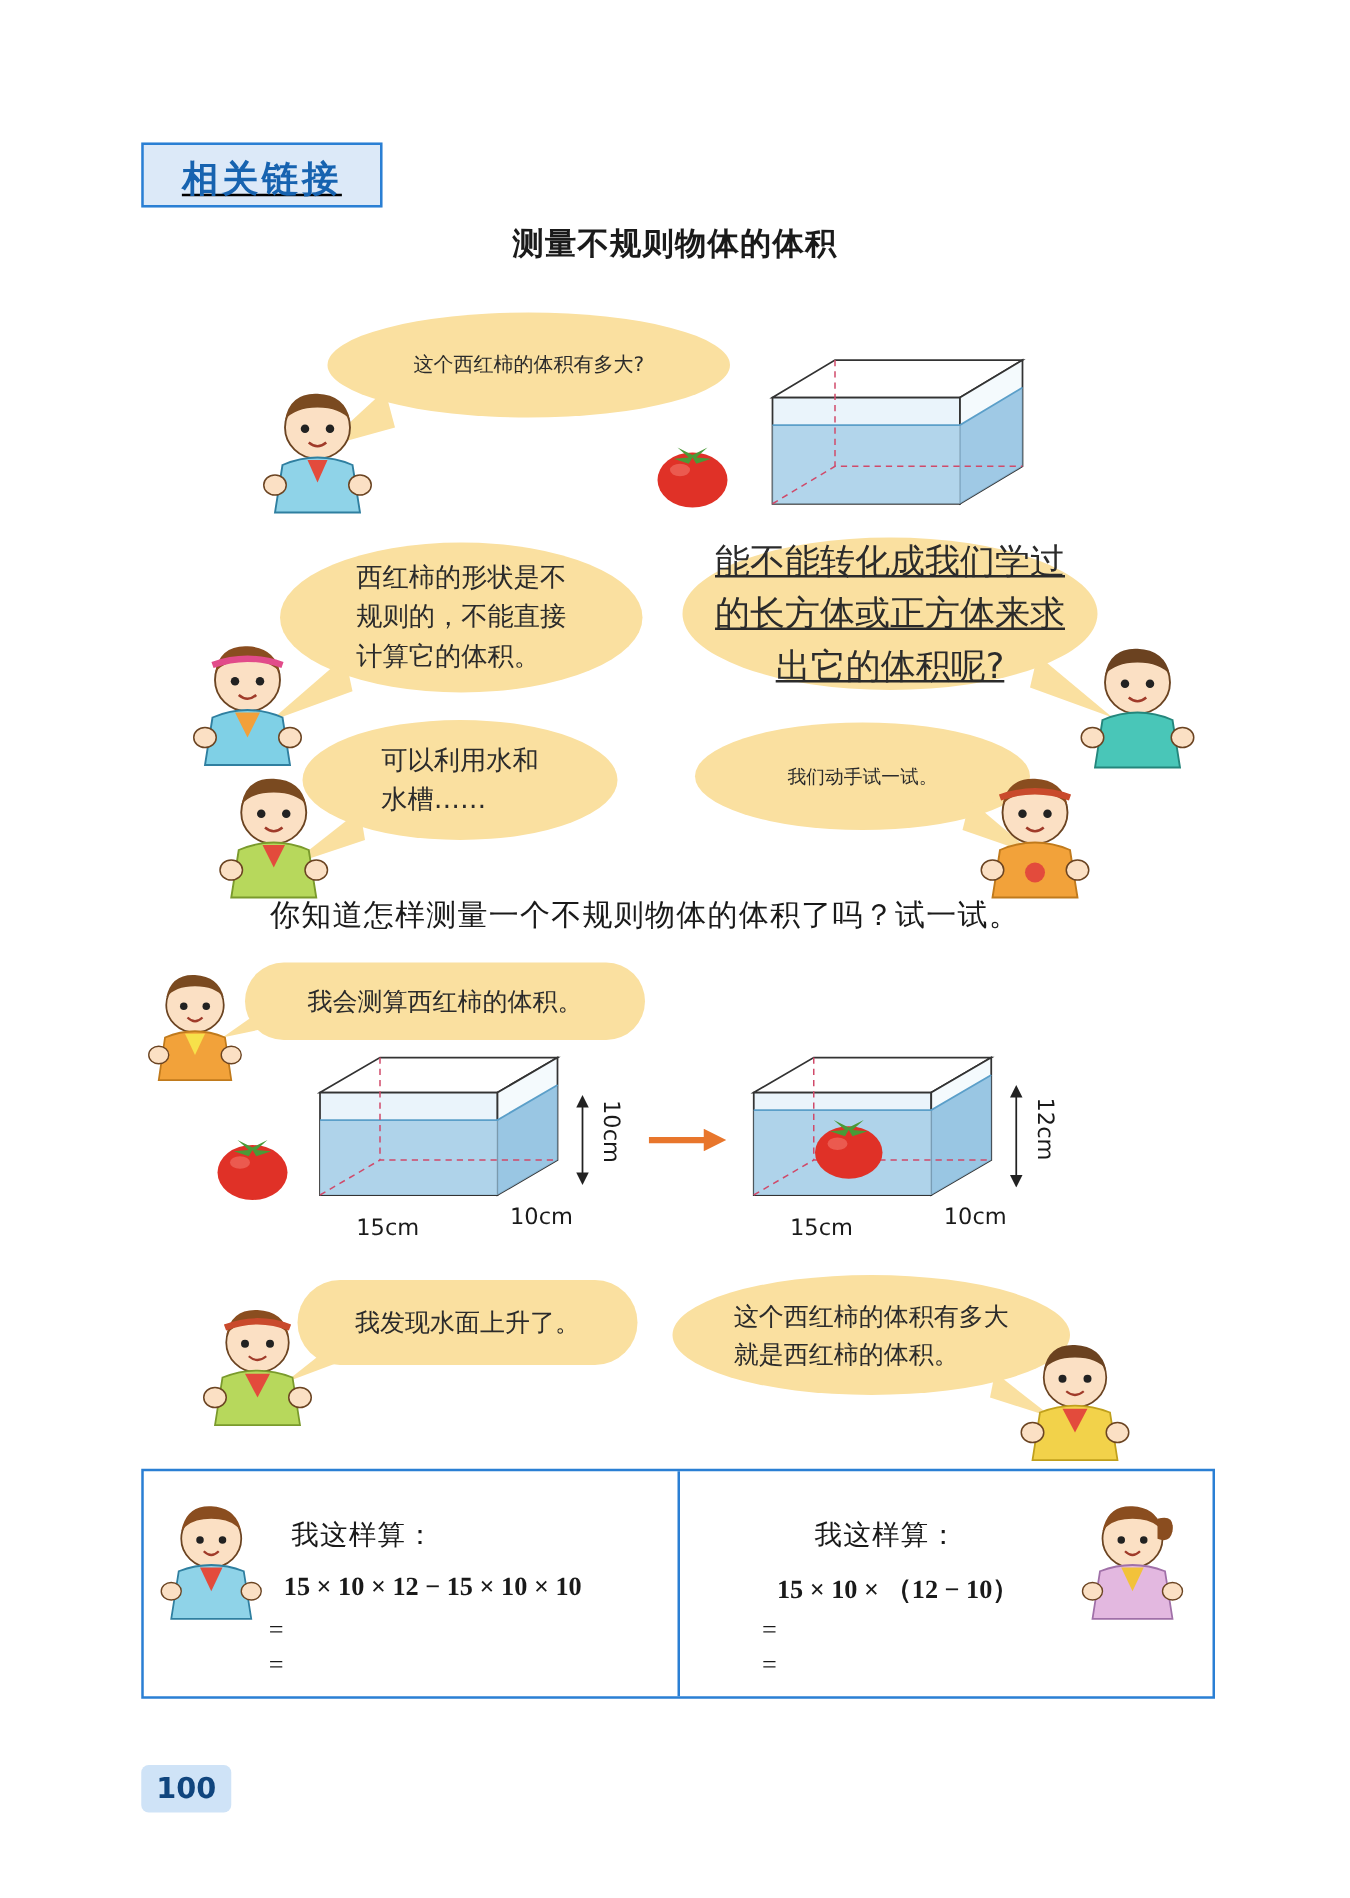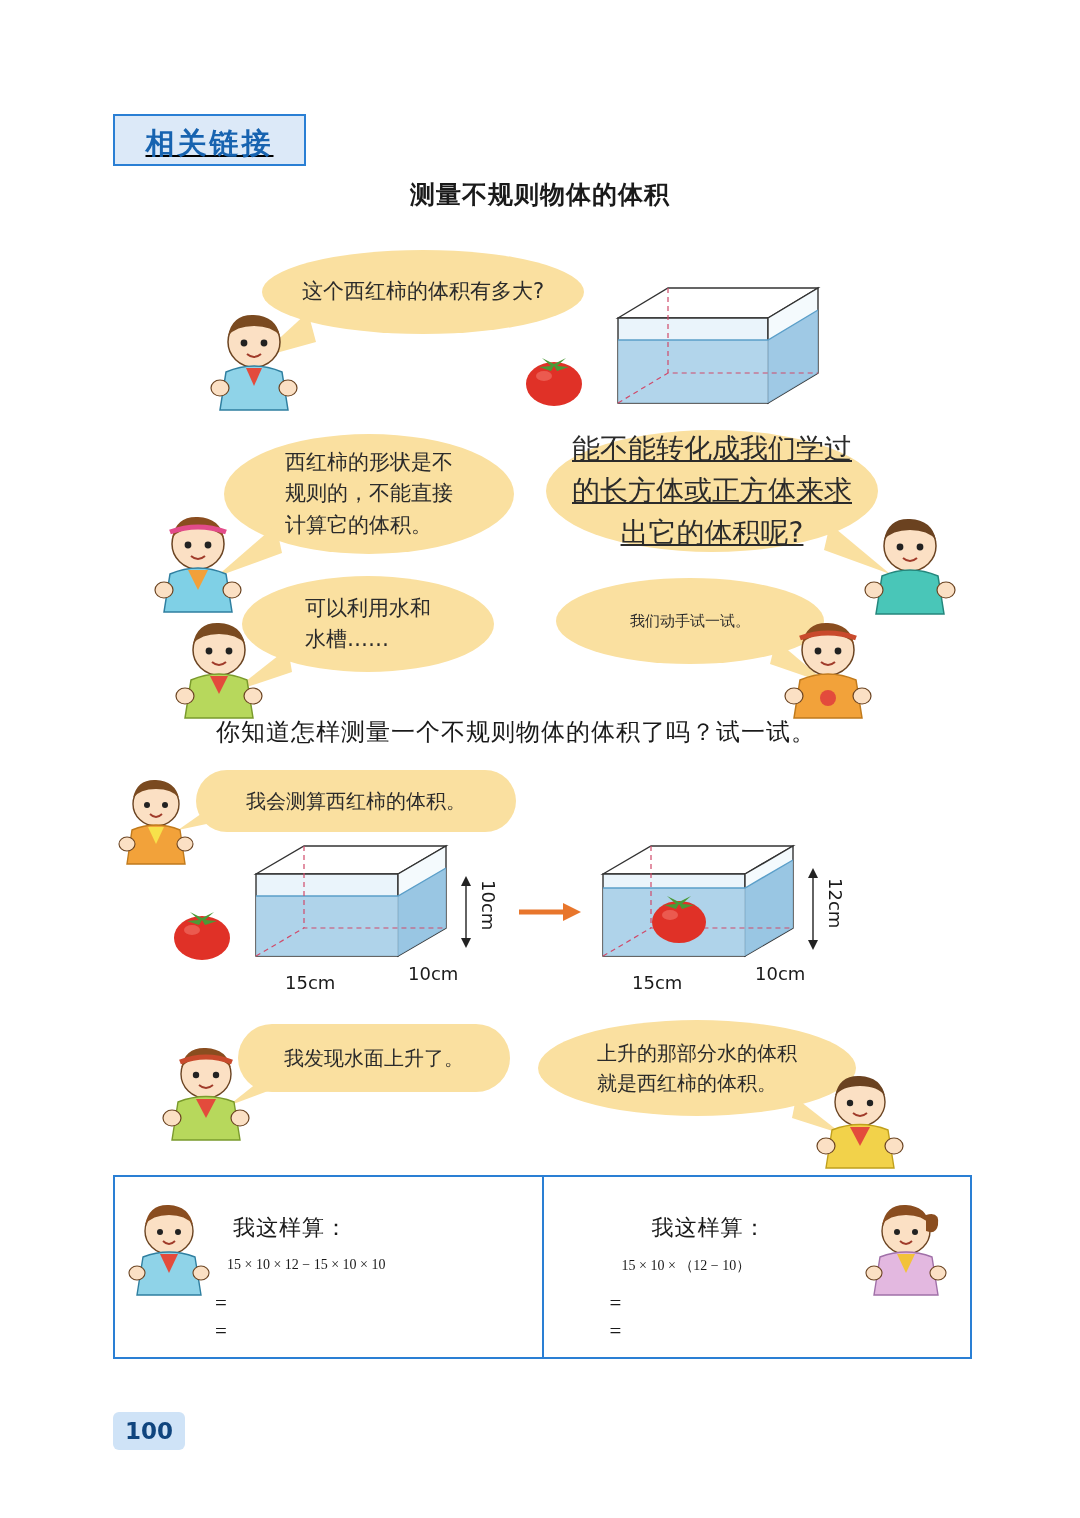--- a/index.html
+++ b/index.html
@@ -65,22 +65,23 @@
   }
   .answer-col{
     flex:1;position:relative;
   }
   .answer-col + .answer-col{border-left:2px solid #2a7fd4;}
   .ans-head{
     position:absolute;font-size:22px;color:#1a1a1a;
     font-family:"DejaVu Sans",sans-serif;letter-spacing:1px;
   }
   .ans-expr{
-    position:absolute;font-size:14px;color:#1a1a1a;
+    position:absolute;font-size:21px;color:#1a1a1a;
     font-family:"Liberation Serif","DejaVu Serif",serif;
+    font-weight:bold;
   }
   .ans-eq{
     position:absolute;font-size:21px;color:#1a1a1a;
     font-family:"Liberation Serif","DejaVu Serif",serif;
   }
 
   
   .page-num{
     position:absolute;left:113px;top:1412px;width:72px;height:38px;
     background:#cfe3f7;border-radius:6px;
@@ -98,21 +99,21 @@
 <body>
 
 <div class="page">
 
   <div class="section-badge">
     <span>相关链接</span>
   </div>
   <div class="doc-title">测量不规则物体的体积</div>
 
   <div class="bubble" style="left:262px;top:250px;width:322px;height:84px;">
-    <div class="txt" style="font-size:21px;">这个西红柿的体积有多大?</div>
+    <div class="txt" style="font-size:16px;">这个西红柿的体积有多大?</div>
   </div>
   <svg class="tail" style="left:258px;top:312px;width:60px;height:50px;">
     <polygon points="50,0 58,30 0,46" fill="#fae0a0"></polygon>
   </svg>
 
   <div class="kid" style="left:206px;top:312px;">
     <svg width="96" height="110" viewBox="0 0 96 110">
       <ellipse cx="48" cy="30" rx="26" ry="25" fill="#fbe0c4" stroke="#6b4422" stroke-width="1.5"></ellipse>
       <path d="M22 24 Q26 2 48 3 Q70 4 74 24 Q66 14 48 14 Q30 14 22 24Z" fill="#7a4a20"></path>
       <circle cx="38" cy="31" r="3.4" fill="#222"></circle>
@@ -334,21 +335,21 @@
         <circle cx="58" cy="31" r="3.2" fill="#222"></circle>
       <path d="M41 41 Q48 47 55 41" stroke="#a03b2a" stroke-width="1.8" fill="none"></path>
       <path d="M20 58 Q48 47 76 58 L82 96 L14 96 Z" fill="#b7d85c" stroke="#7a9a2c" stroke-width="1.4"></path>
       <path d="M38 55 L48 74 L58 55 Z" fill="#e34b3c"></path>
       <ellipse cx="14" cy="74" rx="9" ry="8" fill="#fbe0c4" stroke="#6b4422" stroke-width="1.2"></ellipse>
       <ellipse cx="82" cy="74" rx="9" ry="8" fill="#fbe0c4" stroke="#6b4422" stroke-width="1.2"></ellipse>
     </svg>
   </div>
 
   <div class="bubble" style="left:538px;top:1020px;width:318px;height:96px;">
-    <div class="txt" style="font-size:20px;text-align:left;">上升的那部分水的体积
+    <div class="txt" style="font-size:20px;text-align:left;">这个西红柿的体积有多大
 就是西红柿的体积。</div>
   </div>
   <svg class="tail" style="left:790px;top:1098px;width:56px;height:40px;">
     <polygon points="6,0 2,20 52,36" fill="#fae0a0"></polygon>
   </svg>
 
   <div class="kid" style="left:812px;top:1072px;">
     <svg width="96" height="108" viewBox="0 0 96 108">
       <ellipse cx="48" cy="30" rx="25" ry="24" fill="#fbe0c4" stroke="#6b4422" stroke-width="1.4"></ellipse>
       <path d="M23 24 Q27 3 48 4 Q69 5 73 24 Q66 14 48 14 Q30 14 23 24Z" fill="#6b4220"></path>

